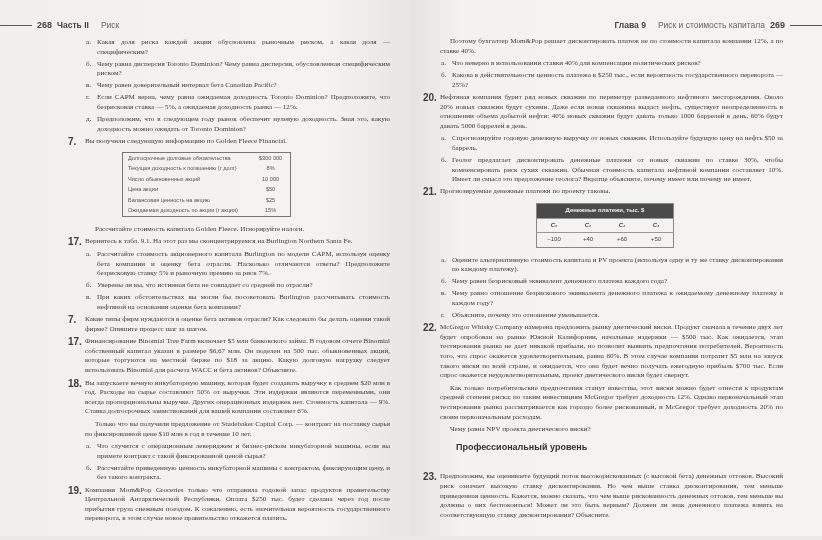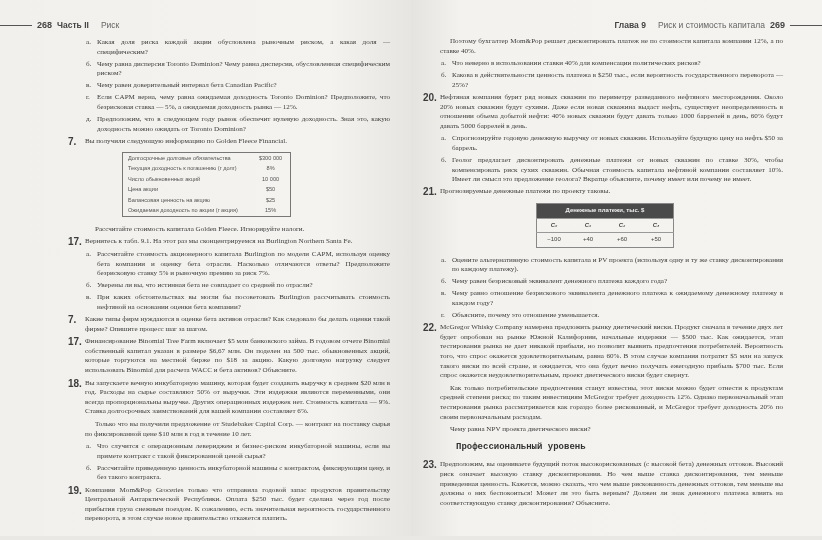--- a/index.html
+++ b/index.html
@@ -23,21 +23,21 @@
   .sub-item{position:relative;padding-left:25px;margin:0 0 2.5px 0;text-align:justify;}
   .sub-item .lt{position:absolute;left:14px;top:0;}
   .para{padding-left:13px;text-indent:10px;margin:0 0 3px 0;text-align:justify;}
   table.gf{margin:6px 0 8px 50px;border:1px solid #777;border-collapse:collapse;font-family:"Liberation Sans",sans-serif;font-size:5.6px;color:#555;}
   table.gf td{padding:1.6px 5px;border:none;line-height:7.2px;}
   table.gf td.v{text-align:center;padding-left:16px;padding-right:8px;}
   table.cf{margin:6px auto 8px auto;border-collapse:collapse;font-family:"Liberation Sans",sans-serif;font-size:6px;color:#444;border:1px solid #888;}
   table.cf th.hdr{background:#4a4a4a;color:#f0f0f0;font-weight:bold;padding:2px 0;font-size:6px;}
   table.cf td{width:34px;text-align:center;padding:2px 0;border-top:1px solid #999;}
   table.cf td.c{font-style:italic;font-weight:bold;}
-  .section-title{font-family:Liberation Mono, monospace;font-weight:bold;font-size:9px;color:#333;margin:8px 0 8px -16px;padding-left:45px;}
+  .section-title{font-family:Liberation Sans, sans-serif;font-weight:bold;font-size:9px;color:#333;margin:8px 0 20px -16px;padding-left:45px;}
 </style>
 </head>
 <body>
 
 <div class="spread">
 
   <div class="page left">
     <div class="runhead">
       <span class="rule"></span>
       <span class="pnum">268</span>

